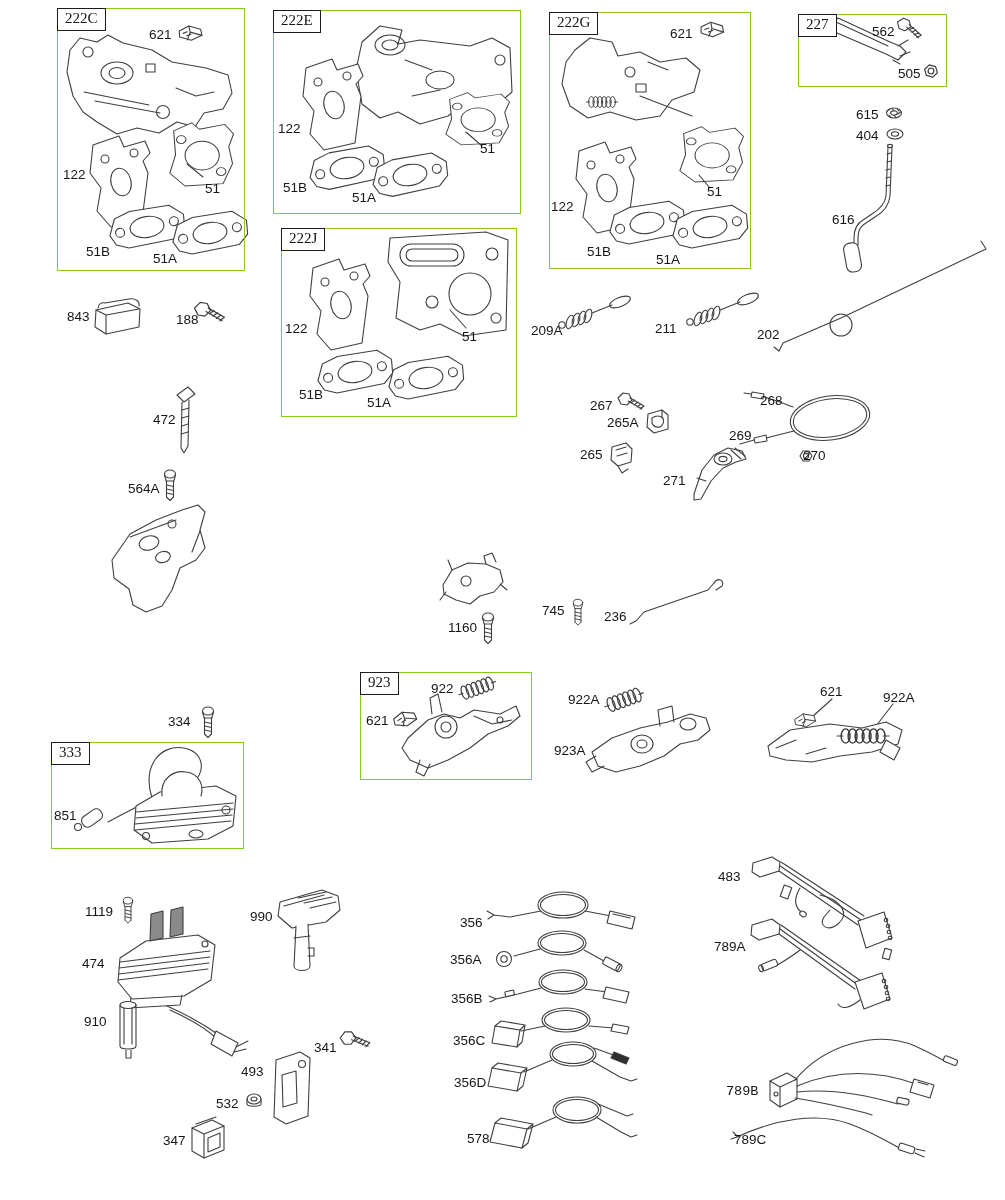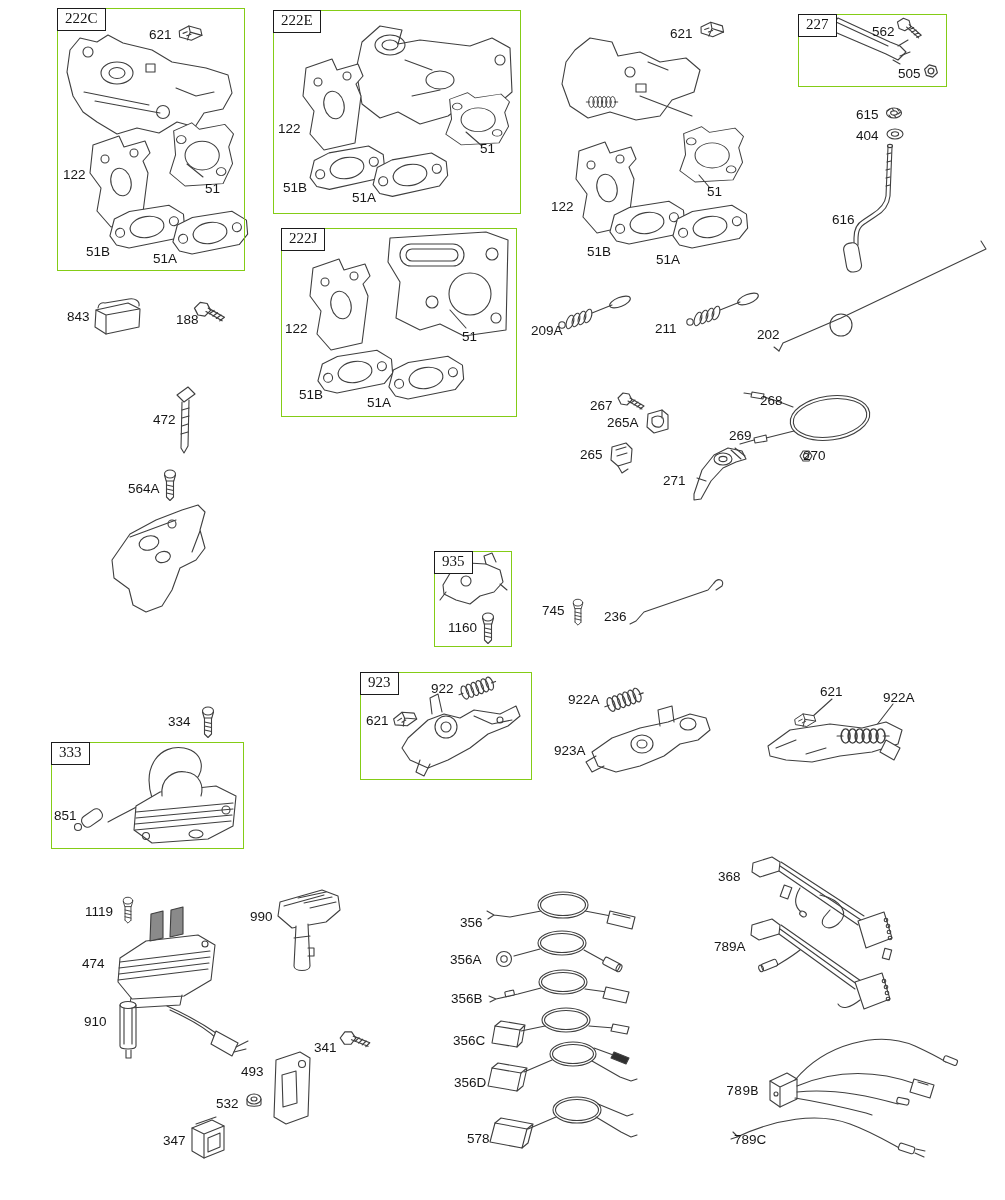--- a/index.html
+++ b/index.html
@@ -404,28 +404,28 @@
     </g>
   </g>
 </svg>
 
 <div class="group-box" style="left:57px;top:8px;width:186px;height:261px">
   <span class="group-label">222C</span>
 </div>
 <div class="group-box" style="left:273px;top:10px;width:246px;height:202px">
   <span class="group-label">222E</span>
 </div>
+<div class="group-box" style="left:549px;top:12px;width:200px;height:255px">
+  <span class="group-label">222G</span>
+</div>
 <div class="group-box" style="left:798px;top:14px;width:147px;height:71px">
   <span class="group-label">227</span>
 </div>
 <div class="group-box" style="left:281px;top:228px;width:234px;height:187px">
   <span class="group-label">222J</span>
-</div>
-<div class="group-box" style="left:434px;top:551px;width:76px;height:94px">
-  <span class="group-label">935</span>
 </div>
 <div class="group-box" style="left:360px;top:672px;width:170px;height:106px">
   <span class="group-label">923</span>
 </div>
 <div class="group-box" style="left:51px;top:742px;width:191px;height:105px">
   <span class="group-label">333</span>
 </div>
 
 <div id="callout-layer">
       <span class="callout" style="left: 149px; top: 27px;">621</span>
@@ -483,19 +483,19 @@
       <span class="callout" style="left: 314px; top: 1040px;">341</span>
       <span class="callout" style="left: 241px; top: 1064px;">493</span>
       <span class="callout" style="left: 216px; top: 1096px;">532</span>
       <span class="callout" style="left: 163px; top: 1133px;">347</span>
       <span class="callout" style="left: 460px; top: 915px;">356</span>
       <span class="callout" style="left: 450px; top: 952px;">356A</span>
       <span class="callout" style="left: 451px; top: 991px;">356B</span>
       <span class="callout" style="left: 453px; top: 1033px;">356C</span>
       <span class="callout" style="left: 454px; top: 1075px;">356D</span>
       <span class="callout" style="left: 467px; top: 1131px;">578</span>
-      <span class="callout" style="left: 718px; top: 869px;">368</span>
+      <span class="callout" style="left: 718px; top: 869px;">483</span>
       <span class="callout" style="left: 714px; top: 939px;">789A</span>
       <span class="callout" style="left: 726px; top: 1084px; font-family: Liberation Mono, monospace;">789B</span>
       <span class="callout" style="left: 734px; top: 1132px;">789C</span>
     </div>
 
 </div>
 
 </body></html>

